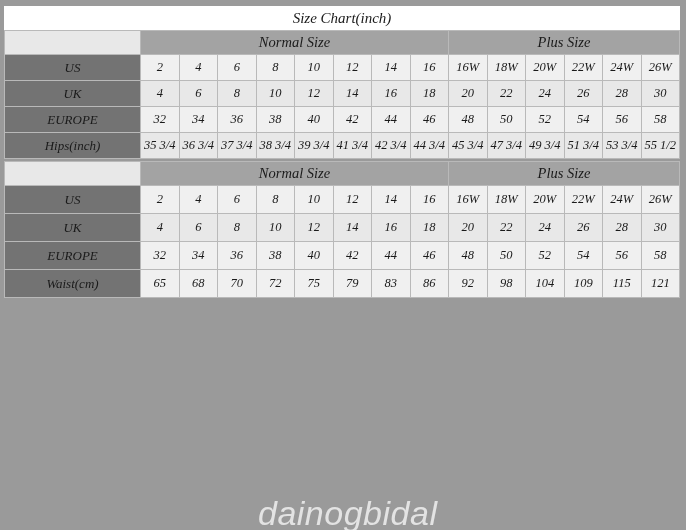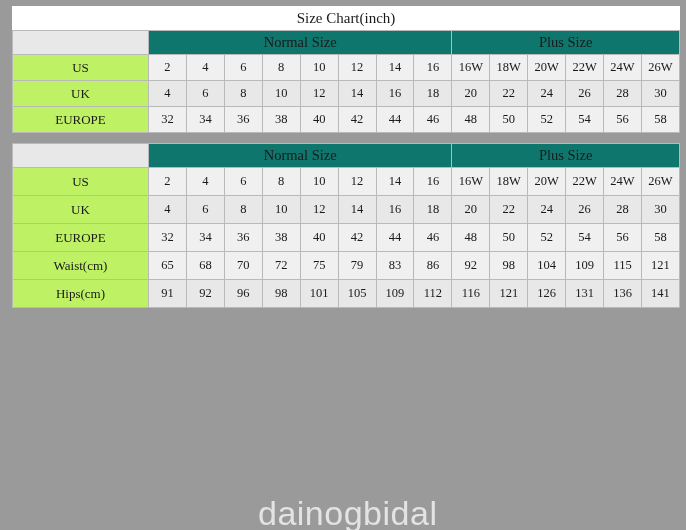--- a/index.html
+++ b/index.html
@@ -11,25 +11,25 @@
     width: 686px;
     height: 530px;
     font-family: "Liberation Serif", serif;
     overflow: hidden;
     position: relative;
   }
   .page {
     width: 686px;
     height: 530px;
     box-sizing: border-box;
-    padding: 5px 5px 0 11px;
+    padding: 5px 5px 0 3px;
     display: flex;
     flex-direction: column;
-    gap: 8px;
     position: relative;
+    font-style: italic;
   }
   .chart {
     background: #ffffff;
     border: 1px solid #9a9a9a;
     box-sizing: border-box;
   }
   table {
     border-collapse: collapse;
     width: 100%;
     table-layout: fixed;
@@ -46,41 +46,41 @@
     font-size: 15px;
     height: 24px;
     background: #ffffff;
     border-top: none;
     border-left: none;
     border-right: none;
   }
   .group-row td {
     font-size: 14.5px;
     height: 23px;
-    background: #0f766e;
+    background: #a3a3a3;
   }
   .group-row td.blank {
     background: #e8e8e8;
   }
   .data-row td {
     height: 25px;
     font-size: 12.5px;
   }
   .data-row td.label {
     font-size: 13px;
     background: #ffffff;
   }
   .row-odd td {
     background: #f0f0f0;
   }
   .row-even td {
     background: #e8e8e8;
   }
   .data-row td.label.row-white {
-    background: #bef264;
+    background: #737373;
   }
   .cm .data-row td { height: 27px; }
   .cm .data-row td.label { font-size: 13px; }
   .label-col { width: 136px; }
   .watermark {
     position: absolute;
     left: 258px;
     top: 494px;
     font-family: "Liberation Sans", sans-serif;
     font-size: 34px;
@@ -160,20 +160,37 @@
           <td>48</td>
           <td>50</td>
           <td>52</td>
           <td>54</td>
           <td>56</td>
           <td>58</td>
         </tr>
 
 
 
+        <tr class="data-row row-even">
+          <td class="label row-white">Hips(inch)</td>
+          <td>35 3/4</td>
+          <td>36 3/4</td>
+          <td>37 3/4</td>
+          <td>38 3/4</td>
+          <td>39 3/4</td>
+          <td>41 3/4</td>
+          <td>42 3/4</td>
+          <td>44 3/4</td>
+          <td>45 3/4</td>
+          <td>47 3/4</td>
+          <td>49 3/4</td>
+          <td>51 3/4</td>
+          <td>53 3/4</td>
+          <td>55 1/2</td>
+        </tr>
 
       </tbody>
     </table>
   </div>
 
   <div class="chart cm">
     <table>
       <colgroup>
         <col class="label-col">
         <col span="14">
@@ -251,36 +268,19 @@
           <td>83</td>
           <td>86</td>
           <td>92</td>
           <td>98</td>
           <td>104</td>
           <td>109</td>
           <td>115</td>
           <td>121</td>
         </tr>
 
-        <tr class="data-row row-even">
-          <td class="label row-white">Hips(cm)</td>
-          <td>91</td>
-          <td>92</td>
-          <td>96</td>
-          <td>98</td>
-          <td>101</td>
-          <td>105</td>
-          <td>109</td>
-          <td>112</td>
-          <td>116</td>
-          <td>121</td>
-          <td>126</td>
-          <td>131</td>
-          <td>136</td>
-          <td>141</td>
-        </tr>
 
       </tbody>
     </table>
   </div>
 
   <div class="watermark">dainogbidal</div>
 </div>
 
 </body></html>

